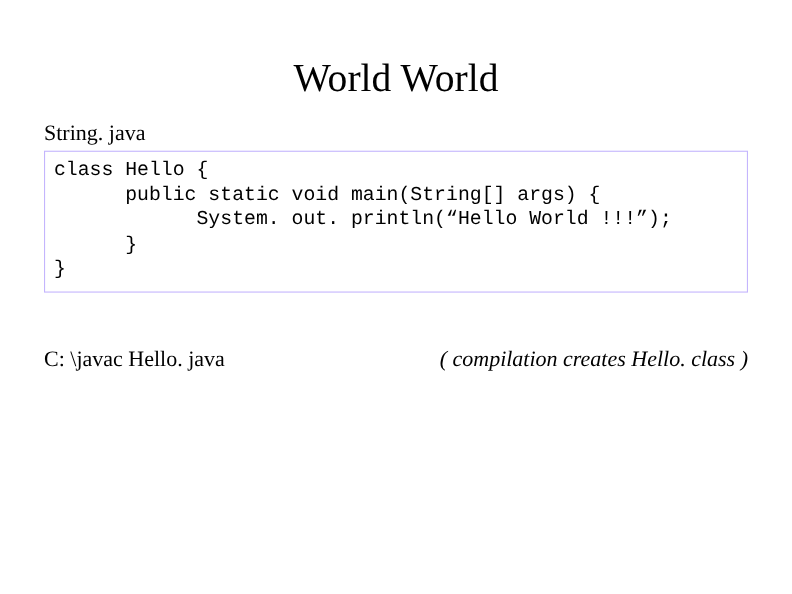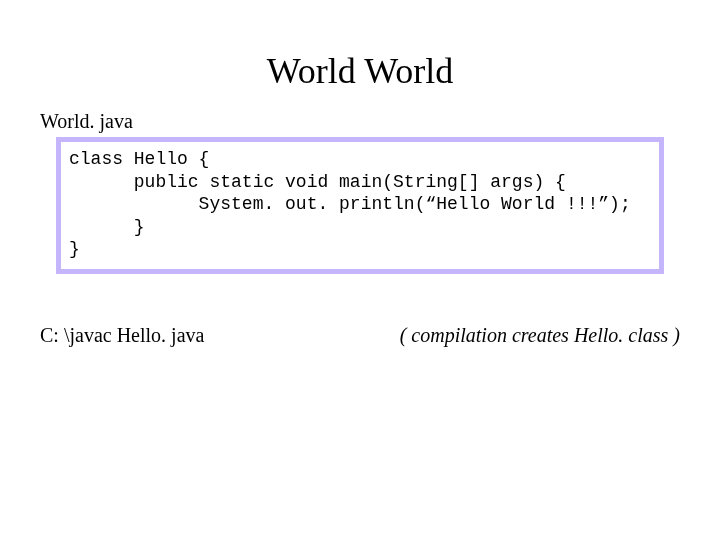--- a/index.html
+++ b/index.html
@@ -22,22 +22,22 @@
       font-weight: normal;
       margin-top: 50px;
       margin-bottom: 18px;
     }
     .filename {
       font-size: 20px;
       margin-left: 40px;
       margin-bottom: 4px;
     }
     .code-box {
-      border: 5px solid #c4b5fd;
-      margin: 0 56px;
+      border: 1px solid #c4b5fd;
+      margin: 0 40px;
       padding: 6px 8px 8px 8px;
       font-family: "Courier New", Courier, monospace;
       font-size: 18px;
       line-height: 1.25;
       white-space: pre;
     }
     .commands {
       margin-top: 50px;
       margin-left: 40px;
       margin-right: 40px;
@@ -57,21 +57,21 @@
       font-size: 20px;
       font-style: italic;
       font-family: "Times New Roman", Times, serif;
     }
   </style>
 </head>
 <body>
 
 <h1 class="title">World World</h1>
 
-<div class="filename">World. java</div>
+<div class="filename">String. java</div>
 
 <div class="code-box">class Hello {
       public static void main(String[] args) {
             System. out. println(“Hello World !!!”);
       }
 }</div>
 
 <div class="commands">
   <div class="command-row">
     <span class="command-text">C: \javac Hello. java</span>

